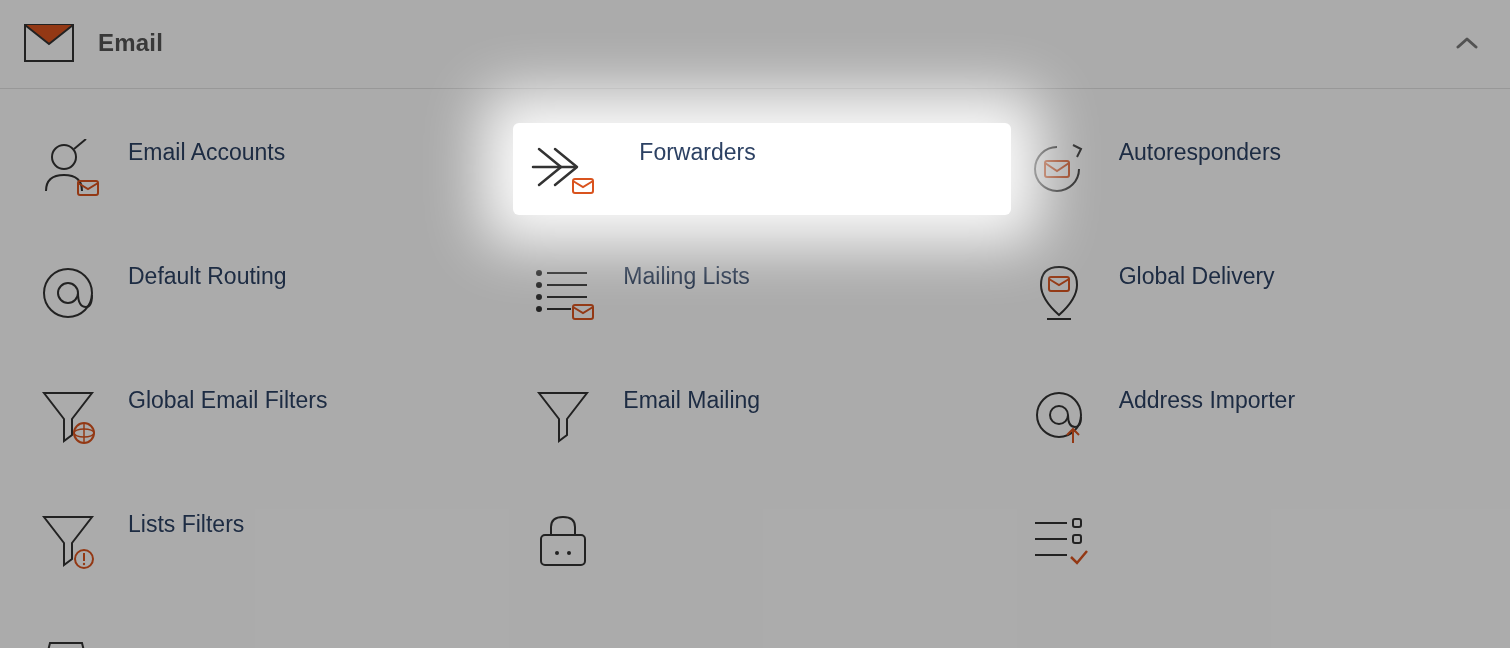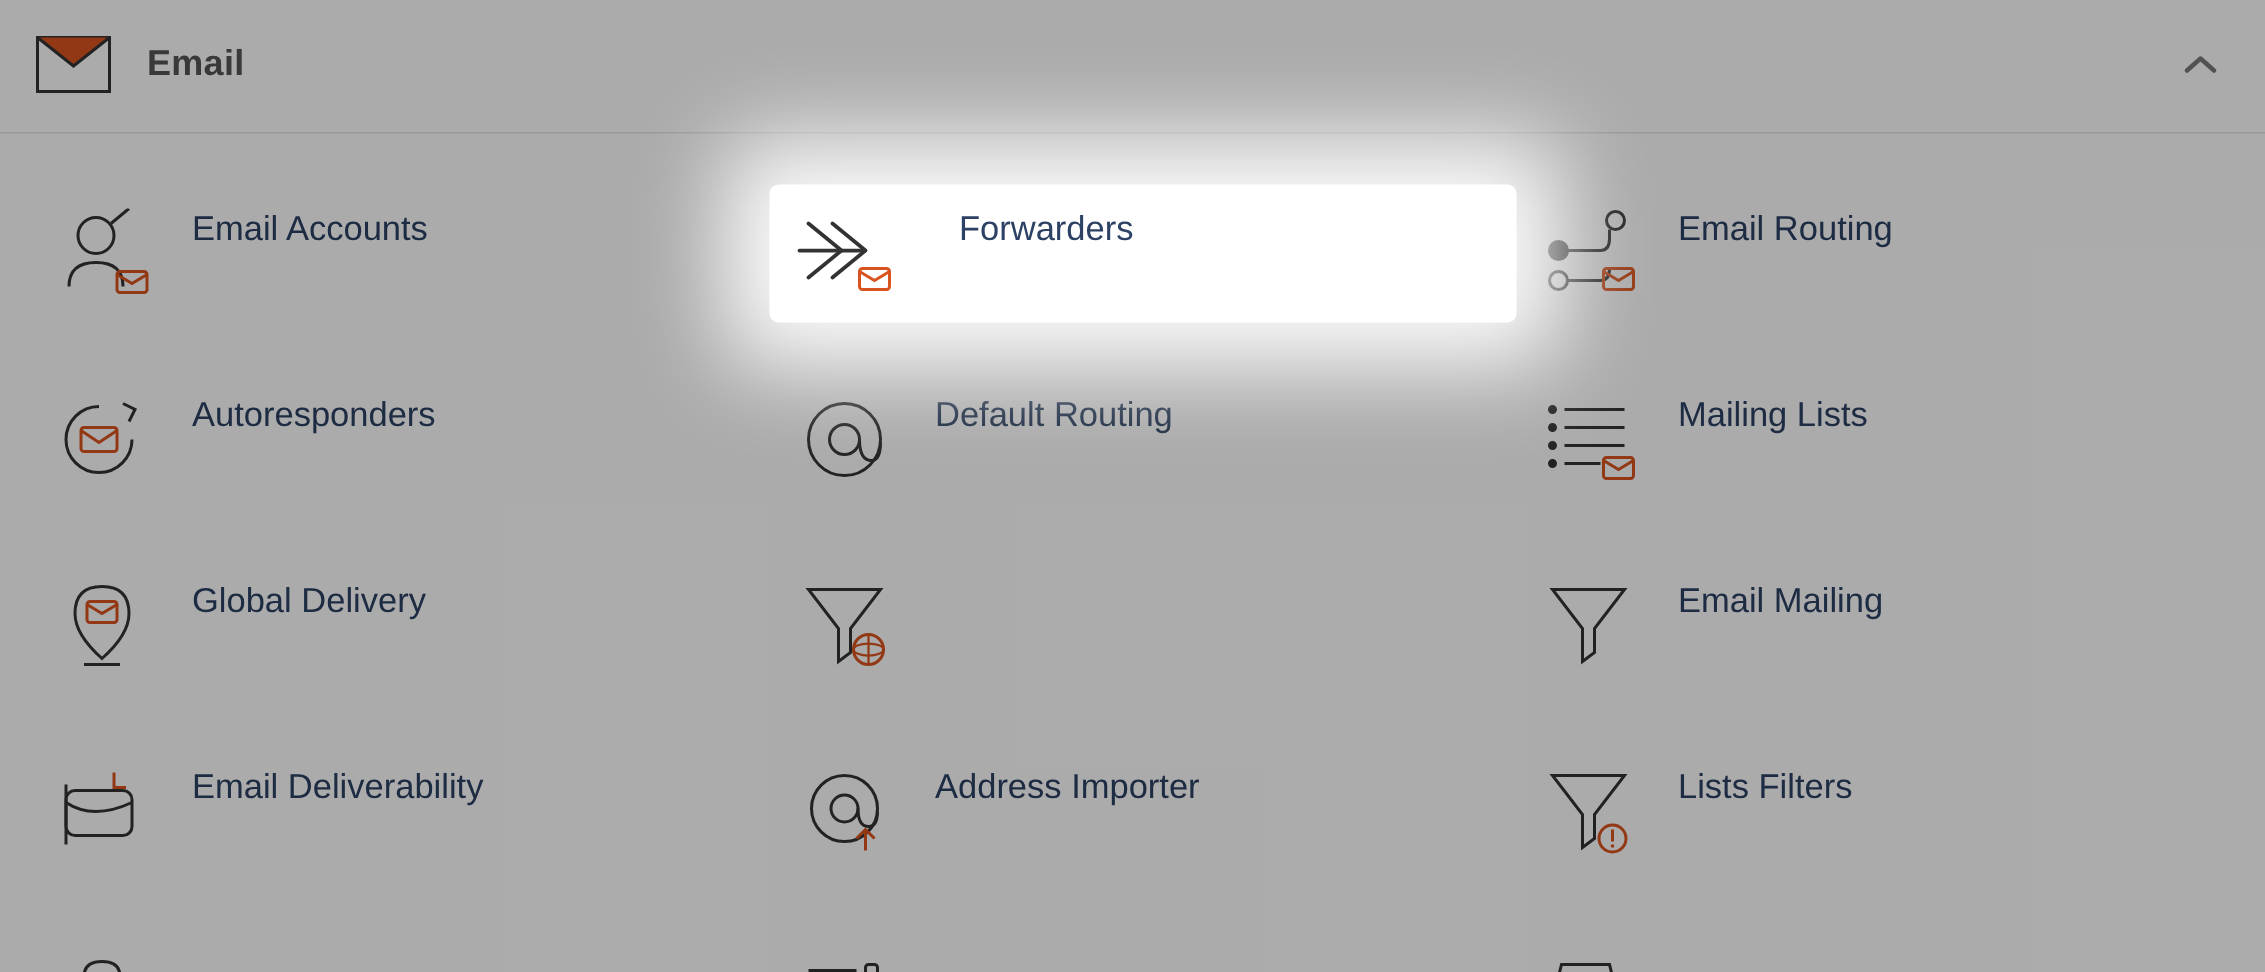--- a/index.html
+++ b/index.html
@@ -141,36 +141,20 @@
             <polyline points="24,10 46,28 24,46"></polyline>
             <line x1="2" y1="28" x2="44" y2="28"></line>
           </g>
           <rect x="42" y="40" width="20" height="14" rx="2" fill="none" stroke="#d9531e" stroke-width="2"></rect>
           <polyline points="42,42 52,48 62,42" fill="none" stroke="#d9531e" stroke-width="2"></polyline>
         </svg>
       </span>
       <span class="item-label">Forwarders</span>
     </div>
 
-    <div class="item">
-      <span class="item-icon">
-        <svg width="64" height="60" viewBox="0 0 64 60">
-          <g stroke="#333" stroke-width="2" fill="none">
-            <circle cx="50" cy="8" r="6"></circle>
-            <circle cx="12" cy="28" r="6" fill="#333"></circle>
-            <circle cx="12" cy="48" r="6"></circle>
-            <path d="M18 28 L40 28 Q46 28 46 20 L46 14"></path>
-            <path d="M18 48 L40 48 Q46 48 46 40"></path>
-          </g>
-          <rect x="42" y="40" width="20" height="14" rx="2" fill="none" stroke="#d9531e" stroke-width="2"></rect>
-          <polyline points="42,42 52,48 62,42" fill="none" stroke="#d9531e" stroke-width="2"></polyline>
-        </svg>
-      </span>
-      <span class="item-label">Email Routing</span>
-    </div>
 
     <div class="item">
       <span class="item-icon">
         <svg width="64" height="60" viewBox="0 0 64 60">
           <path d="M52 30 A22 22 0 1 1 30 8" fill="none" stroke="#333" stroke-width="2"></path>
           <polyline points="46,6 54,10 50,18" fill="none" stroke="#333" stroke-width="2"></polyline>
           <rect x="18" y="22" width="24" height="16" rx="2" fill="none" stroke="#d9531e" stroke-width="2"></rect>
           <polyline points="18,24 30,32 42,24" fill="none" stroke="#d9531e" stroke-width="2"></polyline>
         </svg>
       </span>
@@ -222,42 +206,32 @@
 
     <div class="item">
       <span class="item-icon">
         <svg width="64" height="60" viewBox="0 0 64 60">
           <polygon points="8,6 56,6 36,32 36,48 28,54 28,32" fill="none" stroke="#333" stroke-width="2"></polygon>
           <circle cx="48" cy="46" r="10" fill="none" stroke="#d9531e" stroke-width="2"></circle>
           <ellipse cx="48" cy="46" rx="10" ry="4" fill="none" stroke="#d9531e" stroke-width="1.5"></ellipse>
           <line x1="48" y1="36" x2="48" y2="56" stroke="#d9531e" stroke-width="1.5"></line>
         </svg>
       </span>
+      <span class="item-label">Global Email Filters</span>
     </div>
 
     <div class="item">
       <span class="item-icon">
         <svg width="64" height="60" viewBox="0 0 64 60">
           <polygon points="8,6 56,6 36,32 36,48 28,54 28,32" fill="none" stroke="#333" stroke-width="2"></polygon>
         </svg>
       </span>
       <span class="item-label">Email Mailing</span>
     </div>
 
-    <div class="item">
-      <span class="item-icon">
-        <svg width="64" height="60" viewBox="0 0 64 60">
-          <line x1="8" y1="52" x2="8" y2="12" stroke="#333" stroke-width="2"></line>
-          <rect x="8" y="16" width="44" height="30" rx="6" fill="none" stroke="#333" stroke-width="2"></rect>
-          <path d="M8 24 Q26 36 52 24" fill="none" stroke="#333" stroke-width="2"></path>
-          <polyline points="40,4 40,14 48,14" fill="none" stroke="#d9531e" stroke-width="2"></polyline>
-        </svg>
-      </span>
-      <span class="item-label">Email Deliverability</span>
-    </div>
 
     <div class="item">
       <span class="item-icon">
         <svg width="64" height="60" viewBox="0 0 64 60">
           <circle cx="32" cy="28" r="22" fill="none" stroke="#333" stroke-width="2"></circle>
           <circle cx="32" cy="28" r="9" fill="none" stroke="#333" stroke-width="2"></circle>
           <path d="M41 28 Q41 40 48 40 Q54 40 54 30" fill="none" stroke="#333" stroke-width="2"></path>
           <line x1="46" y1="56" x2="46" y2="42" stroke="#d9531e" stroke-width="2"></line>
           <polyline points="40,48 46,42 52,48" fill="none" stroke="#d9531e" stroke-width="2"></polyline>
         </svg>

